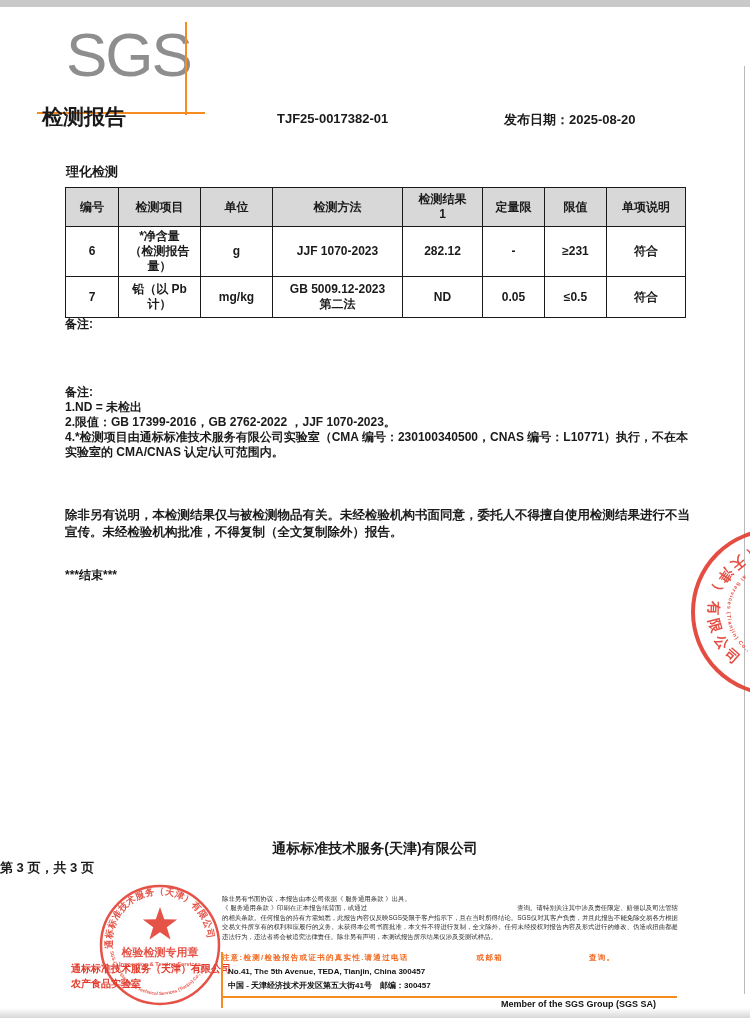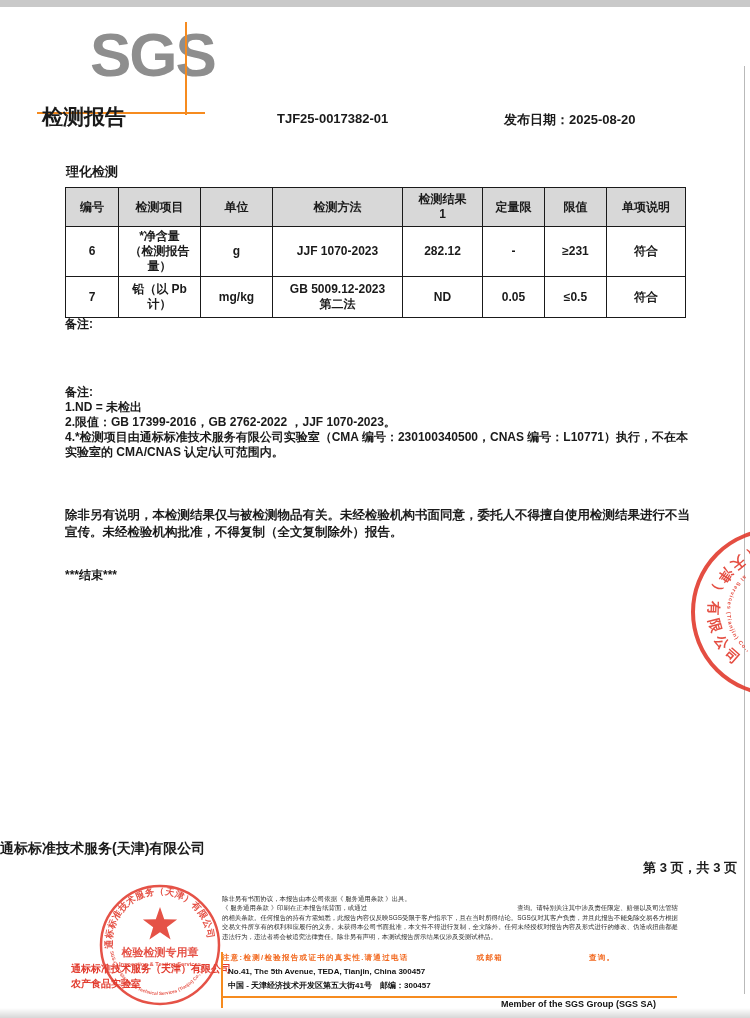--- a/index.html
+++ b/index.html
@@ -7,21 +7,21 @@
     width:750px;height:1018px;position:relative;background:#ffffff;
     font-family:"Liberation Sans","DejaVu Sans",sans-serif;
     color:#1a1a1a;overflow:hidden;
   }
   .abs{position:absolute;}
   
   .top-strip{left:0;top:0;width:750px;height:7px;background:#c9c9c9;}
   .right-border{left:744px;top:66px;width:1px;height:928px;background:#b9b9b9;}
   .bottom-band{left:0;top:1008px;width:750px;height:10px;background:linear-gradient(#ffffff,#d7d7d7);}
   
-  .logo-text{left:66px;top:24px;font-size:62px;font-weight:700;color:#8e8e8e;letter-spacing:-2px;line-height:1;margin-left:24px;}
+  .logo-text{left:66px;top:24px;font-size:62px;font-weight:400;color:#8e8e8e;letter-spacing:-2px;line-height:1;}
   .logo-vline{left:185px;top:22px;width:2px;height:93px;background:#f68b1f;}
   .logo-hline{left:37px;top:112px;width:168px;height:2px;background:#f68b1f;}
   
   .doc-title{left:42px;top:103px;font-size:21px;font-weight:700;}
   .report-no{left:277px;top:111px;font-size:13px;font-weight:600;text-align:center;}
   .issue-date{left:504px;top:111px;font-size:13px;font-weight:700;}
   .section-title{left:66px;top:163px;font-size:13px;font-weight:700;}
   
   table.results{left:65px;top:187px;width:620px;border-collapse:collapse;table-layout:fixed;}
   table.results th,table.results td{
@@ -32,22 +32,22 @@
   table.results tr.r1 td{height:44px;}
   table.results tr.r2 td{height:36px;}
   
   .remark1{left:65px;top:316px;width:622px;font-size:12px;font-weight:600;line-height:16px;}
   .remark2{left:65px;top:385px;width:624px;font-size:12px;font-weight:600;line-height:15px;}
   .remark2 div{margin:0;}
   .notice-block{left:65px;top:507px;width:627px;font-size:12.5px;font-weight:700;line-height:17px;}
   .notice-label{display:block;}
   .end-mark{left:65px;top:567px;width:620px;text-align:left;font-size:12px;font-weight:700;}
   
-  .footer-company{left:0;top:840px;width:750px;font-size:14px;font-weight:600;}
-  .footer-page{left:0;top:859px;width:737px;text-align:right;font-size:13px;font-weight:600;}
+  .footer-company{left:0;top:840px;width:750px;text-align:center;font-size:14px;font-weight:600;}
+  .footer-page{left:0;top:859px;width:737px;text-align:left;font-size:13px;font-weight:600;}
   .fine-print{left:222px;top:894px;width:456px;font-size:6.4px;line-height:9.4px;color:#2b2b2b;font-weight:500;text-align:justify;}
   .fine-print p{margin:0;}
   .fp-gap{display:inline-block;width:150px;}
   .orange-notice{left:222px;top:953px;width:470px;font-size:7.5px;font-weight:700;color:#f26a21;letter-spacing:1.3px;white-space:nowrap;}
   .on-gap1{display:inline-block;width:68px;}
   .on-gap2{display:inline-block;width:86px;}
   .addr-vline{left:221px;top:952px;width:1.5px;height:56px;background:#f68b1f;}
   .addr-en{left:228px;top:967px;font-size:8px;font-weight:600;color:#111;}
   .addr-cn{left:228px;top:980px;font-size:8px;font-weight:600;color:#111;}
   .addr-hline{left:221px;top:996px;width:456px;height:1.5px;background:#f68b1f;}

